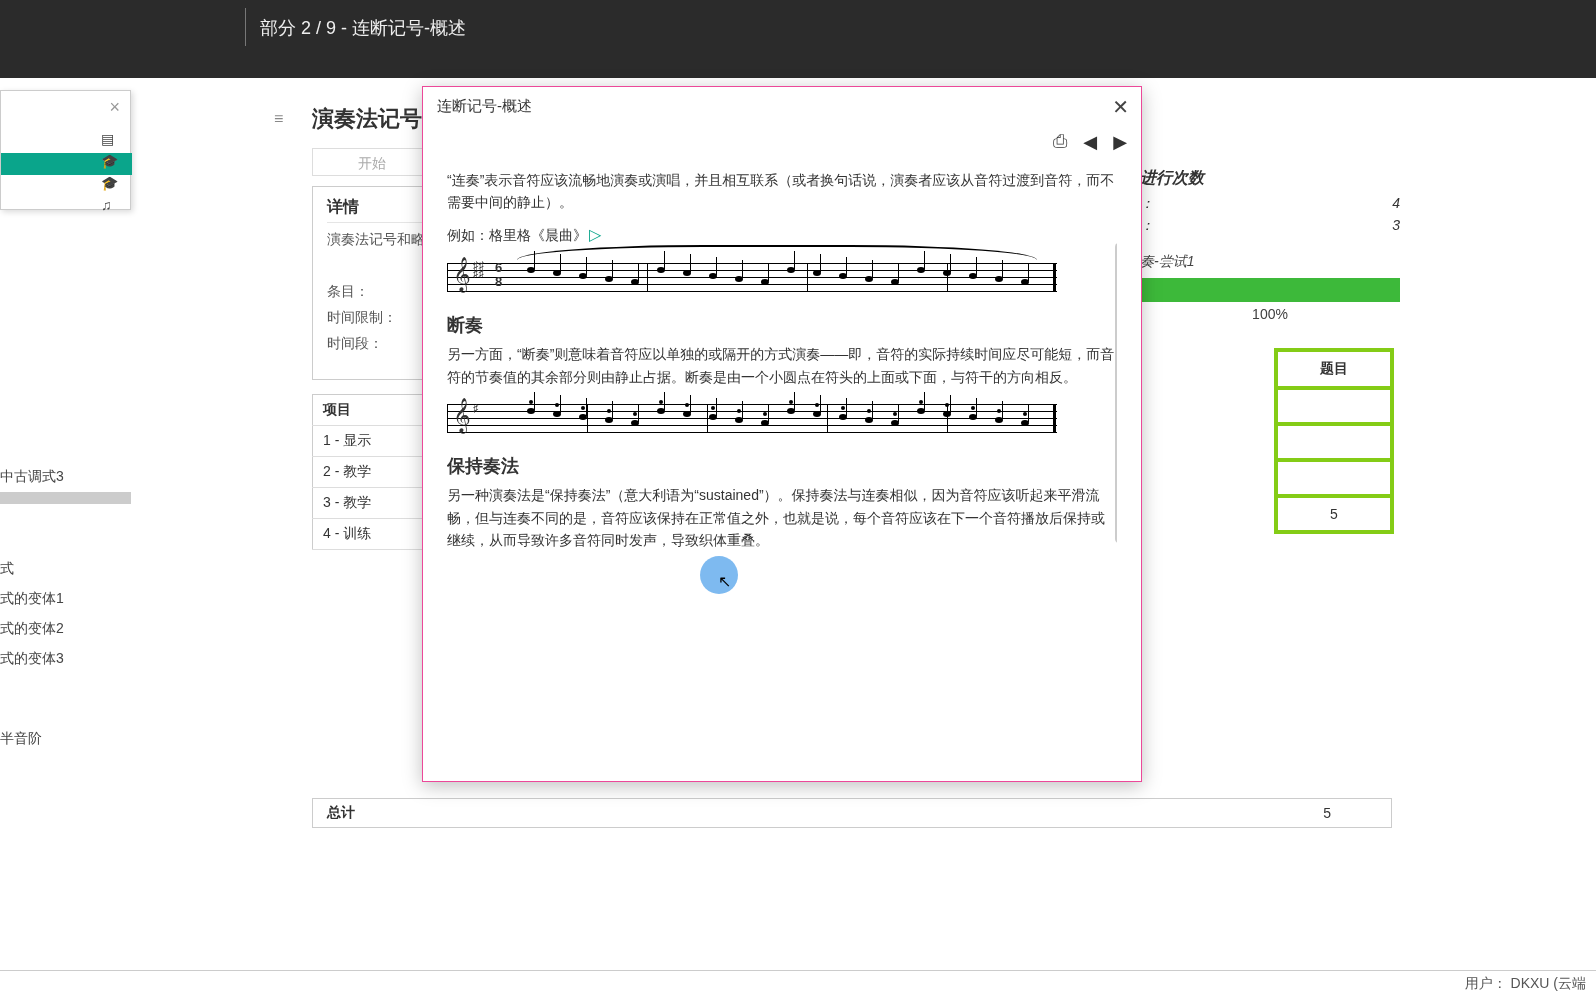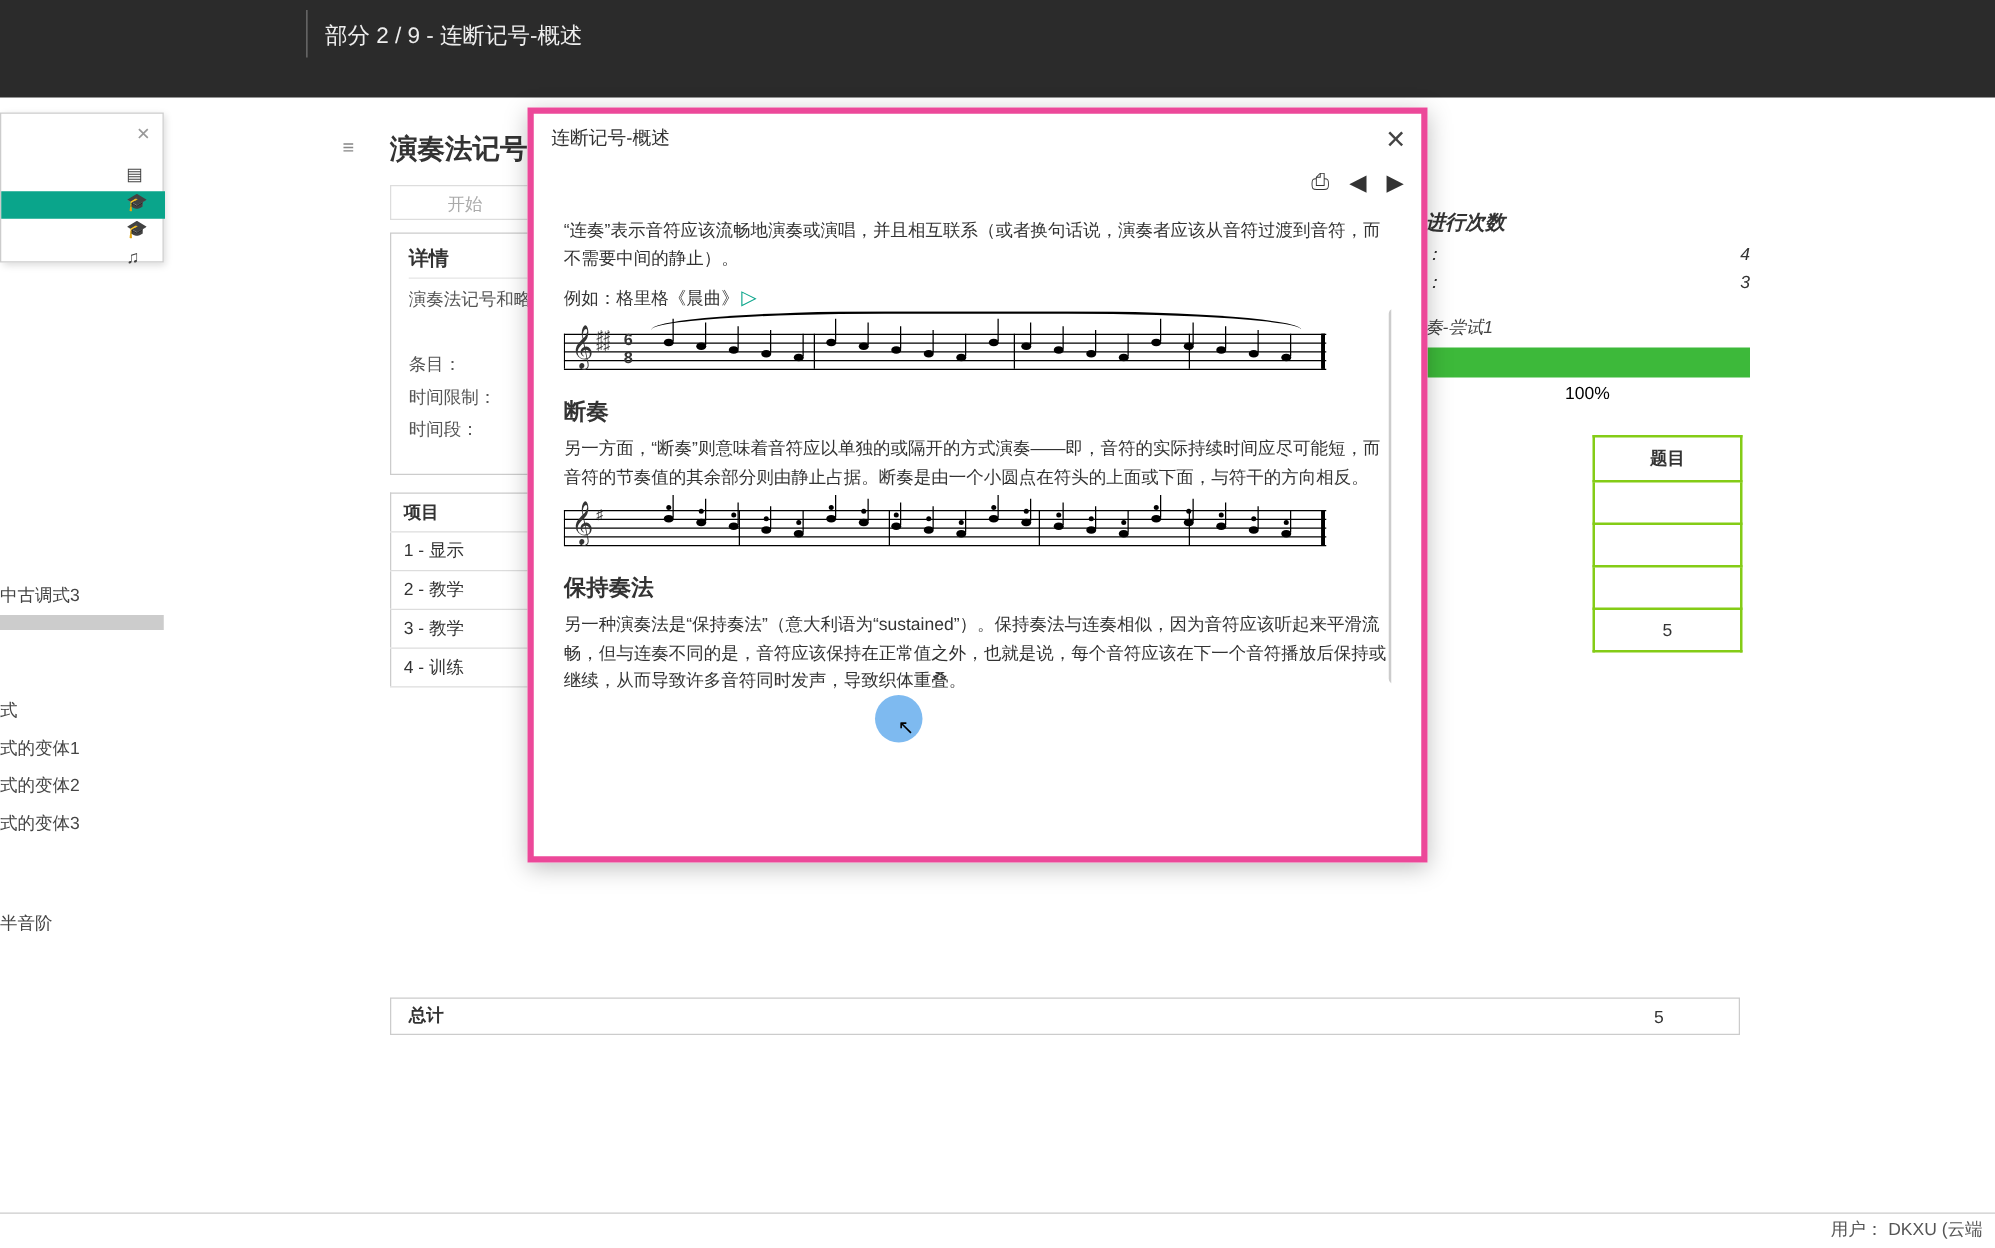--- a/index.html
+++ b/index.html
@@ -40,30 +40,30 @@
 .totalbar { position: absolute; left: 312px; top: 798px; width: 1080px; height: 30px; border: 1px solid #ccc; display: flex; align-items: center; }
 .totalbar .lab { padding: 0 14px; font-weight: 700; }
 .totalbar .val { margin-left: auto; padding: 0 60px; }
 
 
 .rightcol { position: absolute; left: 1140px; top: 168px; width: 260px; font-style: italic; }
 .rightcol .hdr { font-weight: 700; font-size: 16px; margin-bottom: 6px; }
 .rightcol .row { display: flex; justify-content: space-between; margin: 4px 0; }
 .rightcol .attempt { margin-top: 18px; color: #444; }
 .greenbar { position: absolute; left: 1140px; top: 278px; width: 260px; height: 24px; background: #3db93a; }
-.pct { position: absolute; left: 1140px; top: 306px; width: 260px; text-align: center; color: #000000; }
+.pct { position: absolute; left: 1140px; top: 306px; width: 260px; text-align: center; color: #404040; }
 .righttable { position: absolute; left: 1274px; top: 348px; width: 120px; border-collapse: collapse; }
-.righttable th, .righttable td { border: 2px solid #84cc16; padding: 8px 14px; text-align: center; }
+.righttable th, .righttable td { border: 4px solid #84cc16; padding: 8px 14px; text-align: center; }
 
 
 .statusbar { position: absolute; left: 0; top: 970px; width: 1596px; height: 28px; background: #fff; border-top: 1px solid #ccc; }
 .statusbar .user { position: absolute; right: 10px; top: 4px; color: #555; }
 
 
-.modal { position: absolute; left: 422px; top: 86px; width: 720px; height: 604px; background: #fff; border: 5px solid #ec4899; box-shadow: 0 4px 18px rgba(0,0,0,.25); }
+.modal { position: absolute; left: 422px; top: 86px; width: 720px; height: 696px; background: #fff; border: 1px solid #ec4899; box-shadow: 0 4px 18px rgba(0,0,0,.25); }
 .modal .mtitle { position: absolute; left: 14px; top: 10px; font-size: 15px; color: #333; }
 .modal .mclose { position: absolute; right: 12px; top: 8px; font-size: 20px; color: #444; cursor: pointer; }
 .modal .toolbar { position: absolute; right: 14px; top: 44px; display: flex; gap: 16px; font-size: 18px; color: #333; }
 .modal .toolbar span { cursor: pointer; }
 
 .modal .content { position: absolute; left: 24px; top: 76px; right: 24px; bottom: 14px; overflow: hidden; }
 .modal .content .scroll { position: absolute; right: -6px; top: 80px; width: 8px; height: 300px; background: #ccc; border-radius: 4px; }
 .modal h3 { font-family: serif; font-weight: 700; font-size: 18px; margin: 6px 0 6px 0; }
 .modal p { line-height: 1.6; color: #333; margin: 6px 0 8px 0; }
 .modal .play { color: #0aa58b; font-size: 16px; margin-left: 2px; }

